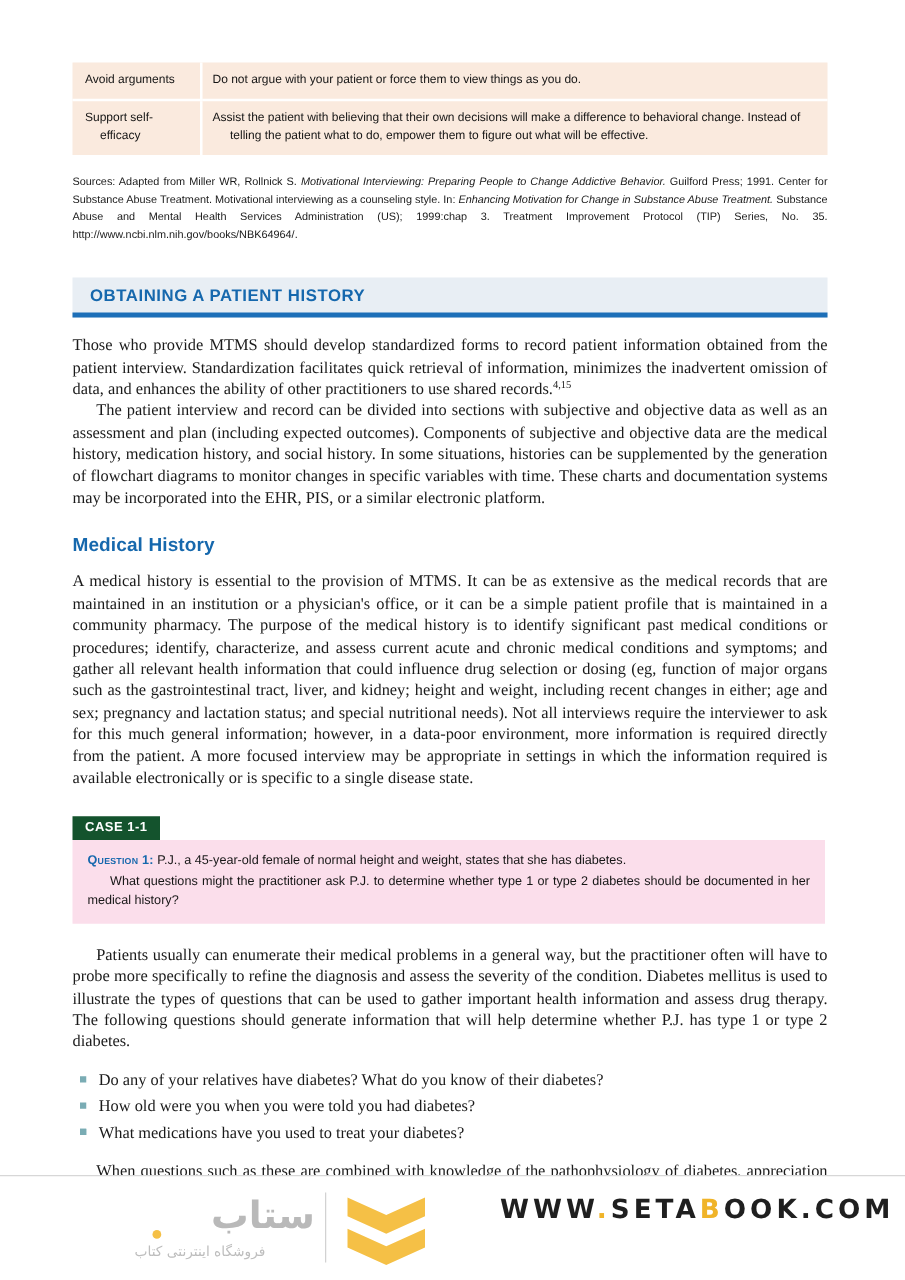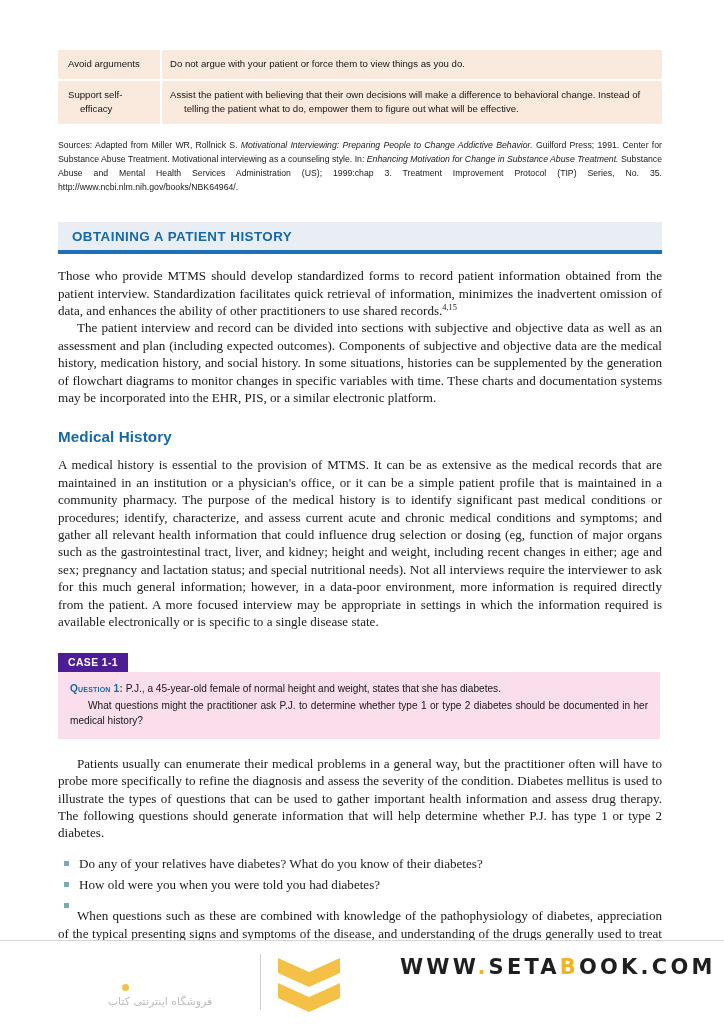--- a/index.html
+++ b/index.html
@@ -108,21 +108,21 @@
     font-family: "Liberation Sans", "DejaVu Sans", sans-serif;
     font-size: 15.2px;
     font-weight: bold;
     letter-spacing: 0.1px;
   }
 
   
   .case-wrap { margin-top: 22px; width: 602px; }
   .case-badge {
     display: inline-block;
-    background: #4c1d95;
+    background: #14532d;
     color: #ffffff;
     font-family: "Liberation Sans", "DejaVu Sans", sans-serif;
     font-size: 10.4px;
     font-weight: bold;
     letter-spacing: 0.4px;
     padding: 4px 10px 4px 10px;
   }
   .case-body {
     background: #fbdeeb;
     padding: 9px 12px 11px 12px;
@@ -310,32 +310,33 @@
         <span class="q2">What questions might the practitioner ask P.J. to determine whether type 1 or type 2 diabetes should be documented in her medical history?</span>
       </div>
     </div>
 
     <p class="body ind" style="margin-top:16px;">Patients usually can enumerate their medical problems in a general way, but the practitioner often will have to probe more specifically to refine the diagnosis and assess the severity of the condition. Diabetes mellitus is used to illustrate the types of questions that can be used to gather important health information and assess drug therapy. The following questions should generate information that will help determine whether P.J. has type 1 or type 2 diabetes.</p>
 
     <ul class="qlist">
       <li><span class="bullet"></span><span>Do any of your relatives have diabetes? What do you know of their diabetes?</span></li>
       <li><span class="bullet"></span><span>How old were you when you were told you had diabetes?</span></li>
       <li><span class="bullet"></span></li>
-      <li><span class="bullet"></span></li>
+      <li><span class="bullet"></span><span>What medications have you used to treat your diabetes?</span></li>
     </ul>
 
     <p class="body ind closing">When questions such as these are combined with knowledge of the pathophysiology of diabetes, appreciation of the typical presenting signs and symptoms of the disease, and understanding of the drugs generally used to treat both forms of diabetes, meaningful MTM can be provided.</p>
 
   </div>
 </div>
 
 <div class="footer">
   <div class="footer-inner">
 
     <div class="logo-block">
+      <div class="logo-word">ستاب</div>
       <div class="logo-dot"></div>
       <div class="logo-sub">فروشگاه اینترنتی کتاب</div>
       <div class="logo-divider"></div>
       <div class="logo-mark">
         <svg viewBox="0 0 70 58" width="70" height="58" aria-hidden="true">
           <path d="M4 2 L35 16 L66 2 L66 17 L35 31 L4 17 Z" fill="#f5c046"></path>
           <path d="M4 27 L35 41 L66 27 L66 42 L35 56 L4 42 Z" fill="#f5c046"></path>
         </svg>
       </div>
     </div>

